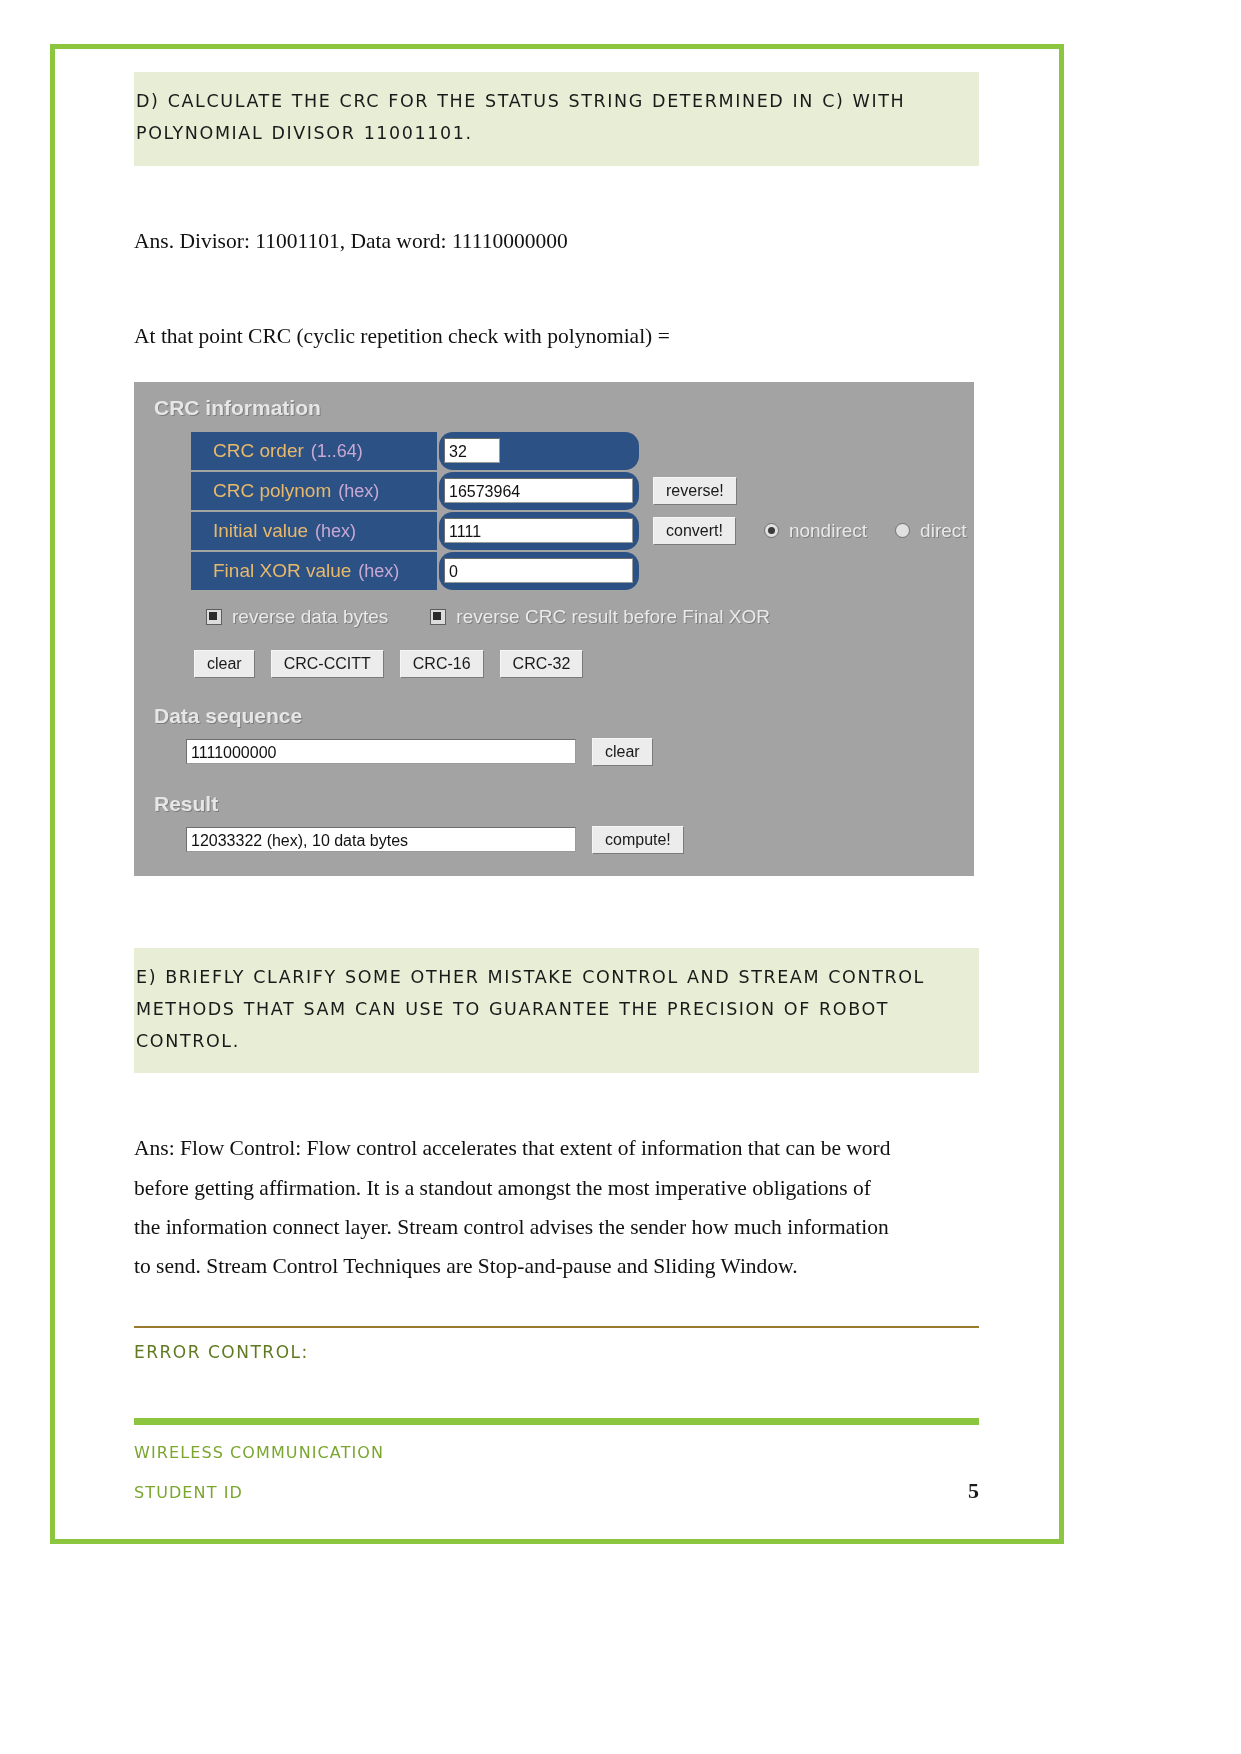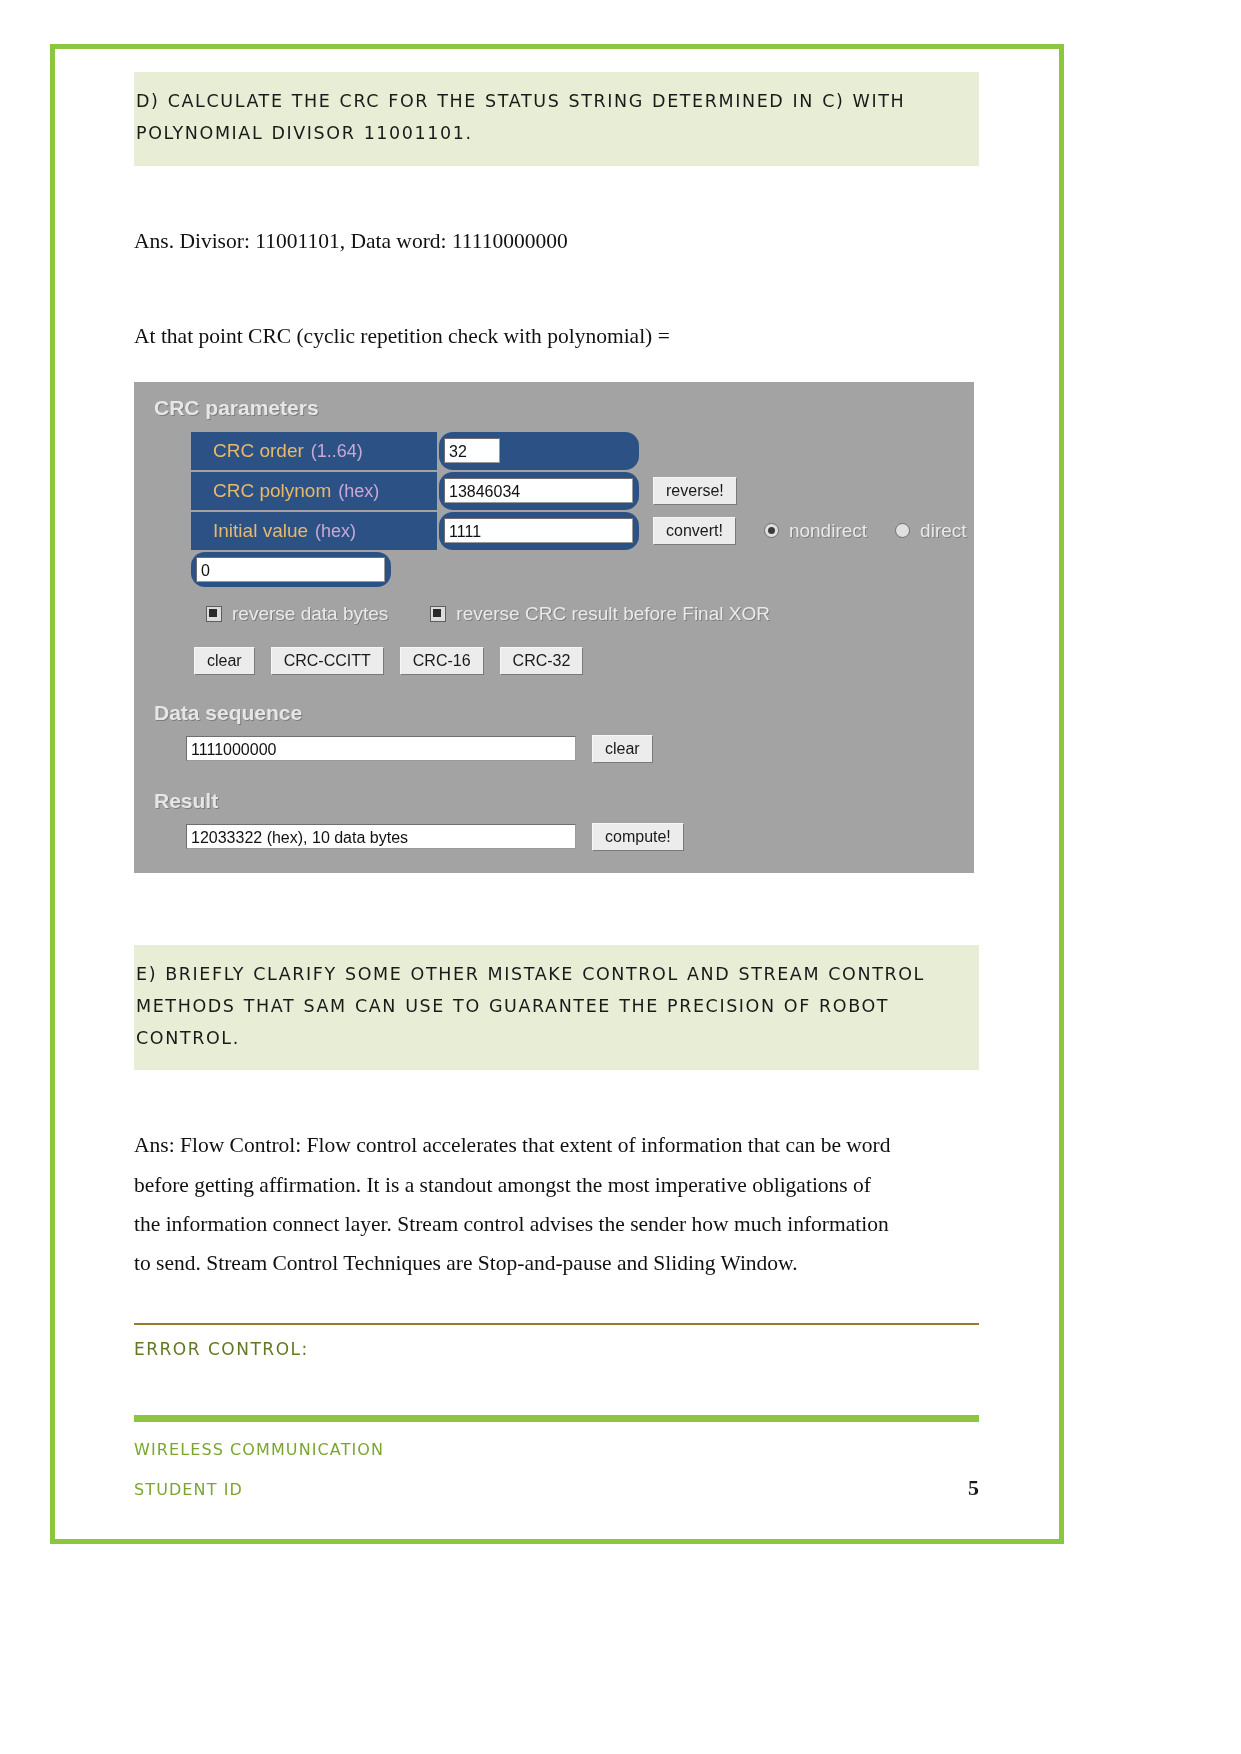--- a/index.html
+++ b/index.html
@@ -300,40 +300,40 @@
     <p class="para left">Ans. Divisor: 11001101, Data word: 11110000000</p>
 
     <div class="spacer-lg"></div>
 
     <p class="para left">At that point CRC (cyclic repetition check with polynomial) =</p>
 
     <div class="spacer-sm"></div>
 
     <div class="crc-shot">
 
-      <div class="crc-section-title">CRC parameters</div>
+      <div class="crc-section-title">CRC information</div>
 
       <div class="param-table">
 
         <div class="param-row">
           <div class="param-label">
             <span>CRC order</span><span class="sub">(1..64)</span>
           </div>
           <div class="param-input-cell">
             <div class="txtbox w-small">32</div>
           </div>
           <div class="side-col"></div>
         </div>
 
         <div class="param-row">
           <div class="param-label">
             <span>CRC polynom</span><span class="sub">(hex)</span>
           </div>
           <div class="param-input-cell">
-            <div class="txtbox w-full">13846034</div>
+            <div class="txtbox w-full">16573964</div>
           </div>
           <div class="side-col">
             <div class="btn">reverse!</div>
           </div>
         </div>
 
         <div class="param-row">
           <div class="param-label">
             <span>Initial value</span><span class="sub">(hex)</span>
           </div>
@@ -347,20 +347,23 @@
               <span>nondirect</span>
             </div>
             <div class="radio-wrap">
               <span class="radio-dot"></span>
               <span>direct</span>
             </div>
           </div>
         </div>
 
         <div class="param-row">
+          <div class="param-label">
+            <span>Final XOR value</span><span class="sub">(hex)</span>
+          </div>
           <div class="param-input-cell">
             <div class="txtbox w-full">0</div>
           </div>
           <div class="side-col"></div>
         </div>
       </div>
 
       <div class="check-row">
         <div class="check-item">
           <span class="checkbox checked"></span>

